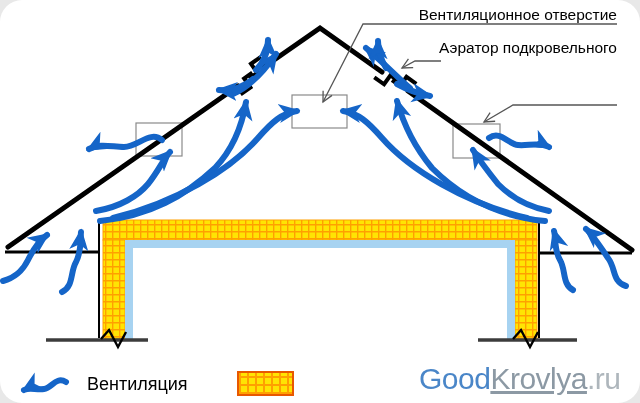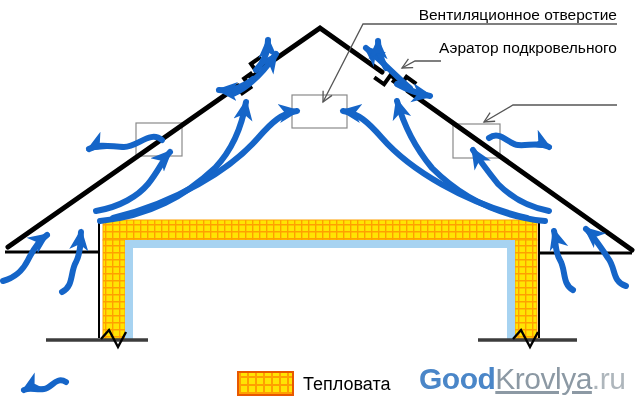--- a/index.html
+++ b/index.html
@@ -1,16 +1,16 @@
 <!DOCTYPE html>
 <html style="--ink: #000000; --arrow-blue: #1565C8; --vapor-blue: #A7D3F1; --insul-yellow: #FFE403; --insul-grid: #FFA000; --insul-border: #E85800; --ground-gray: #3C3C3C; --callout-gray: #555555; --box-border: #8A8A8A; --wm-blue: #4A86C8; --wm-gray: #8C99A4; --wm-light: #AEB6BC;"><head>
 <meta charset="utf-8">
 <style>
   html,body{margin:0;padding:0;background:#e8e8e8;font-family:"Liberation Sans",sans-serif;}
-  #stage{position:relative;width:640px;height:403px;background:#fff;overflow:hidden;margin:0 auto;}
+  #stage{position:relative;width:640px;height:403px;background:#fff;overflow:hidden;margin:0 auto;border-radius:22px;}
   #stage svg{position:absolute;left:0;top:0;}
   .roof{stroke:var(--ink);stroke-width:5;stroke-linecap:round;fill:none;}
   .aer{stroke:var(--ink);stroke-width:4;fill:none;stroke-linecap:butt;}
   .arrow{stroke:var(--arrow-blue);stroke-width:6;fill:none;stroke-linecap:round;stroke-linejoin:round;marker-end:url(#ah);}
   .ah-path{fill:var(--arrow-blue);}
   .leader{stroke:var(--callout-gray);stroke-width:1.3;fill:none;marker-end:url(#lh);}
   .lh-path{fill:none;stroke:var(--callout-gray);stroke-width:1.3;}
   .wline{stroke:var(--ink);stroke-width:2;fill:none;}
   .eave{stroke:var(--ink);stroke-width:3;fill:none;}
   .ground{stroke:var(--ground-gray);stroke-width:3.5;fill:none;}
@@ -22,21 +22,21 @@
   .vapor{fill:var(--vapor-blue);}
   .lbl{position:absolute;color:var(--ink);font-size:15.5px;line-height:17px;white-space:nowrap;}
   .lbl.r{right:23px;text-align:right;}
   .legend-text{position:absolute;color:var(--ink);font-size:18px;white-space:nowrap;z-index:3;}
   #swatch{position:absolute;left:237px;top:371px;width:57px;height:25px;z-index:2;
     border:2px solid var(--insul-border);box-sizing:border-box;
     background-color:var(--insul-yellow);
     background-image:repeating-linear-gradient(90deg,var(--insul-grid) 0 1.6px,transparent 1.6px 8px),
                      repeating-linear-gradient(0deg,var(--insul-grid) 0 1.6px,transparent 1.6px 8px);}
   #watermark{position:absolute;left:419px;top:362px;font-size:30px;letter-spacing:-0.5px;z-index:1;white-space:nowrap;}
-  #watermark .wm1{color:var(--wm-blue);font-weight:bold;}
+  #watermark .wm1{color:var(--wm-blue);}
   #watermark .wm2{color:var(--wm-gray);text-decoration:underline;}
   #watermark .wm3{color:var(--wm-light);}
 </style>
 </head>
 <body>
 
 <div id="stage">
 
   <svg width="640" height="403" viewBox="0 0 640 403">
     <defs>
@@ -125,20 +125,20 @@
       <path class="arrow" d="M397,84 C408,90 419,94 430,96"></path>
       <path class="arrow" d="M162,140 C150,130 138,147 124,147 C112,147 100,143 89,149"></path>
       <path class="arrow" d="M489,138 C500,130 508,144 518,145 C528,146 540,142 549,147"></path>
       <path class="arrow" d="M66,382 C56,376 52,388 44,389 C36,390 29,387 24,390"></path>
     </g>
   </svg>
 
   <div class="lbl r" style="top:6px">Вентиляционное отверстие</div>
   <div class="lbl r" style="top:39px">Аэратор подкровельного</div>
 
+  <div class="legend-text" style="left:87px;top:374px">Вентиляция</div>
   <div id="swatch"></div>
-  <div class="legend-text" style="left:303px;top:374px">Тепловата</div>
 
   <div id="watermark">
     <span class="wm1">Good</span><span class="wm2">Krovlya</span><span class="wm3">.ru</span>
   </div>
 
 </div>
 
 </body></html>

